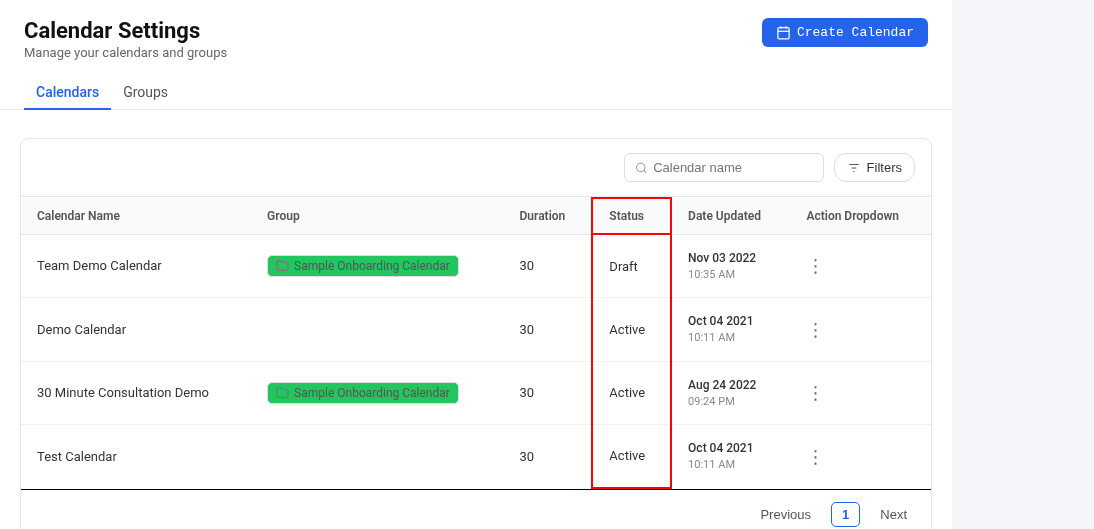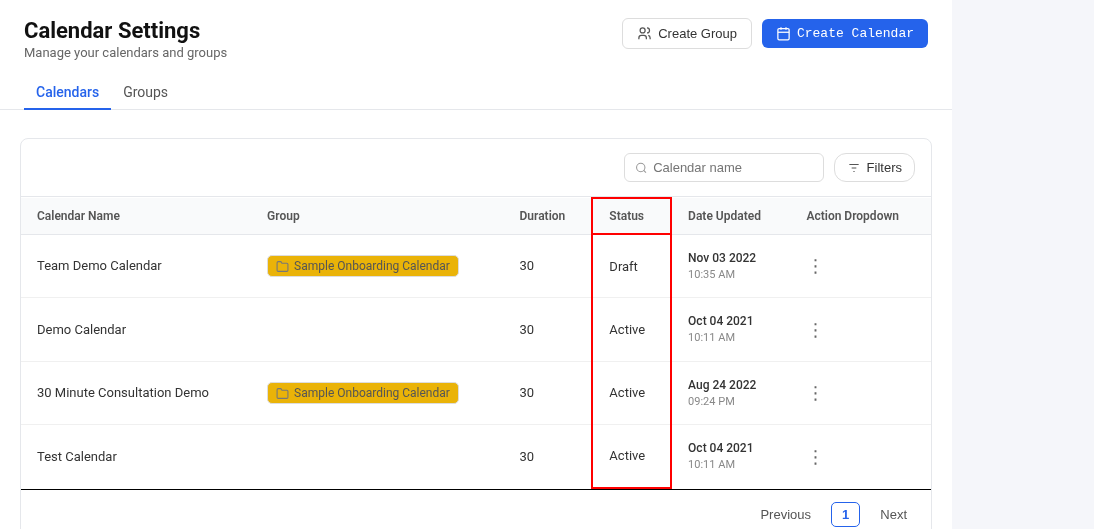--- a/index.html
+++ b/index.html
@@ -150,28 +150,28 @@
       border-bottom: none;
     }
     tbody td {
       padding: 14px 16px;
       font-size: 13px;
       color: #333;
       vertical-align: middle;
     }
     .group-badge {
       display: inline-flex;
-      align-items: flex-end;
+      align-items: flex-start;
       gap: 5px;
       border: 1px solid #ddd;
       border-radius: 5px;
       padding: 3px 8px;
       font-size: 12px;
       color: #555;
-      background: #eab308;
+      background: #22c55e;
     }
     .date-cell {
       font-size: 12px;
       line-height: 1.5;
     }
     .date-cell .date-top {
       font-weight: 500;
       color: #333;
     }
     .date-cell .date-bottom {
@@ -236,29 +236,20 @@
 <body>
 
 <div class="page-wrapper">
 
   <div class="header">
     <div class="header-left">
       <h1>Calendar Settings</h1>
       <p>Manage your calendars and groups</p>
     </div>
     <div class="header-right">
-      <button class="btn-create-group">
-        <svg width="15" height="15" viewBox="0 0 24 24" fill="none" stroke="#555" stroke-width="2">
-          <circle cx="9" cy="7" r="4"></circle>
-            <path d="M3 21v-2a4 4 0 0 1 4-4h4a4 4 0 0 1 4 4v2"></path>
-            <path d="M16 11a4 4 0 1 0 0-8"></path>
-            <path d="M21 21v-2a4 4 0 0 0-3-3.87"></path>
-        </svg>
-        <span>Create Group</span>
-      </button>
       <button class="btn-create-calendar">
         <svg width="15" height="15" viewBox="0 0 24 24" fill="none" stroke="#fff" stroke-width="2">
           <rect x="3" y="4" width="18" height="18" rx="2"></rect>
             <line x1="16" y1="2" x2="16" y2="6"></line>
             <line x1="8" y1="2" x2="8" y2="6"></line>
             <line x1="3" y1="10" x2="21" y2="10"></line>
         </svg>
         <span>Create Calendar</span>
       </button>
     </div>

